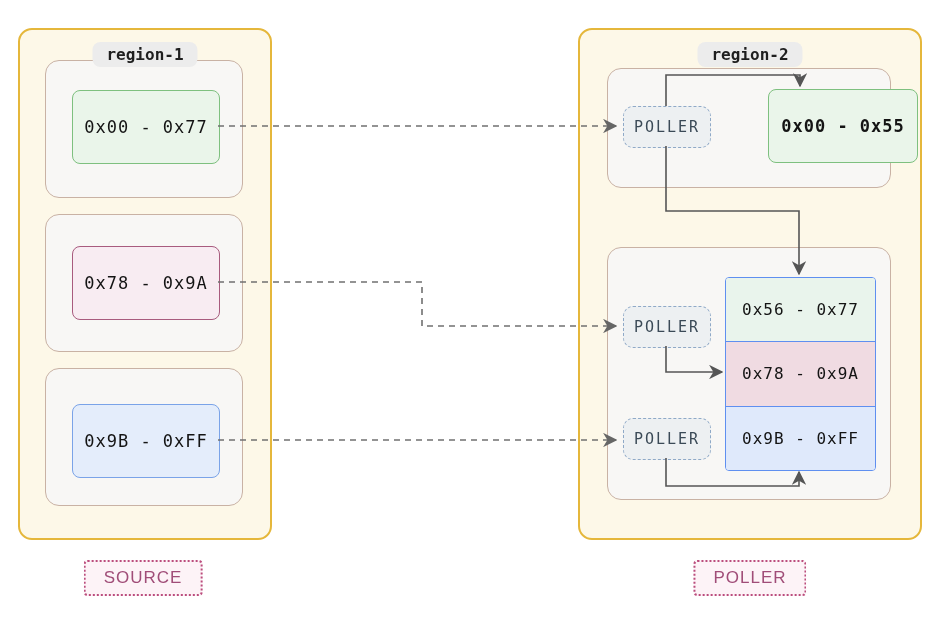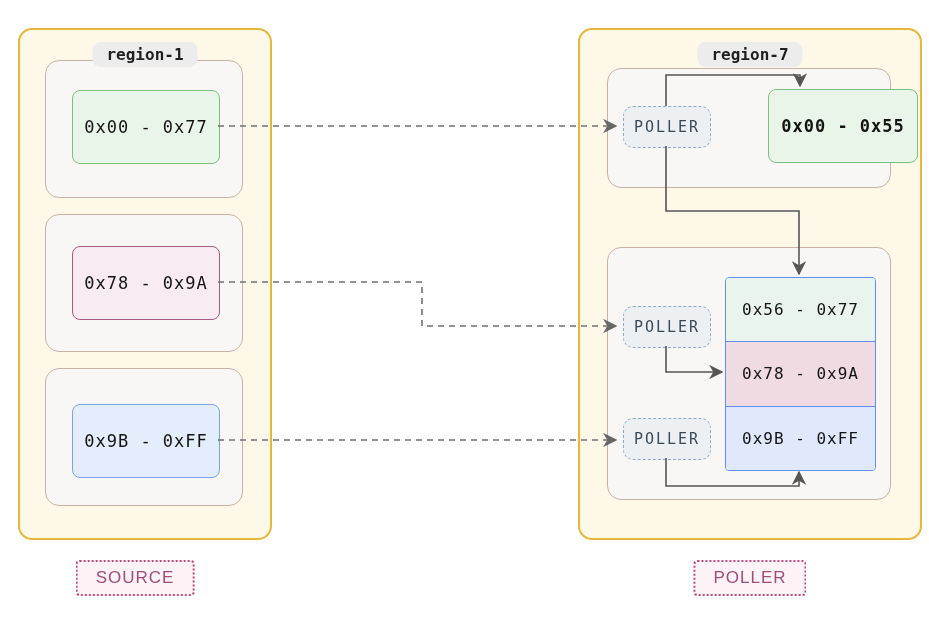--- a/index.html
+++ b/index.html
@@ -69,21 +69,21 @@
     <span>0x00 - 0x77</span>
   </div>
   <div class="block block-pink" style="left:72px;top:246px;width:146px;height:72px;">
     <span>0x78 - 0x9A</span>
   </div>
   <div class="block block-blue" style="left:72px;top:404px;width:146px;height:72px;">
     <span>0x9B - 0xFF</span>
   </div>
 
   <div class="region" style="left:578px;top:28px;width:340px;height:508px;">
-    <div class="region-title">region-7</div>
+    <div class="region-title">region-2</div>
   </div>
 
   <div class="subcontainer" style="left:607px;top:68px;width:282px;height:118px;"></div>
   <div class="subcontainer" style="left:607px;top:247px;width:282px;height:251px;"></div>
 
   <div class="poller" style="left:623px;top:106px;width:86px;height:40px;">
     <span>POLLER</span>
   </div>
   <div class="poller" style="left:623px;top:306px;width:86px;height:40px;">
     <span>POLLER</span>
@@ -101,21 +101,21 @@
       <span>0x56 - 0x77</span>
     </div>
     <div class="seg seg-pink">
       <span>0x78 - 0x9A</span>
     </div>
     <div class="seg seg-blue">
       <span>0x9B - 0xFF</span>
     </div>
   </div>
 
-  <div class="footer-label" style="left:135px;top:560px;transform:translateX(-50%);">
+  <div class="footer-label" style="left:143px;top:560px;transform:translateX(-50%);">
     <span>SOURCE</span>
   </div>
   <div class="footer-label" style="left:750px;top:560px;transform:translateX(-50%);">
     <span>POLLER</span>
   </div>
 
   <svg class="connector-layer" viewBox="0 0 929 623" xmlns="http://www.w3.org/2000/svg">
     <defs>
       <marker id="arrow-solid" viewBox="0 0 10 10" refX="9" refY="5" markerWidth="9" markerHeight="9" orient="auto-start-reverse">
         <path d="M0,0 L10,5 L0,10 L3,5 z" fill="#555555"></path>

